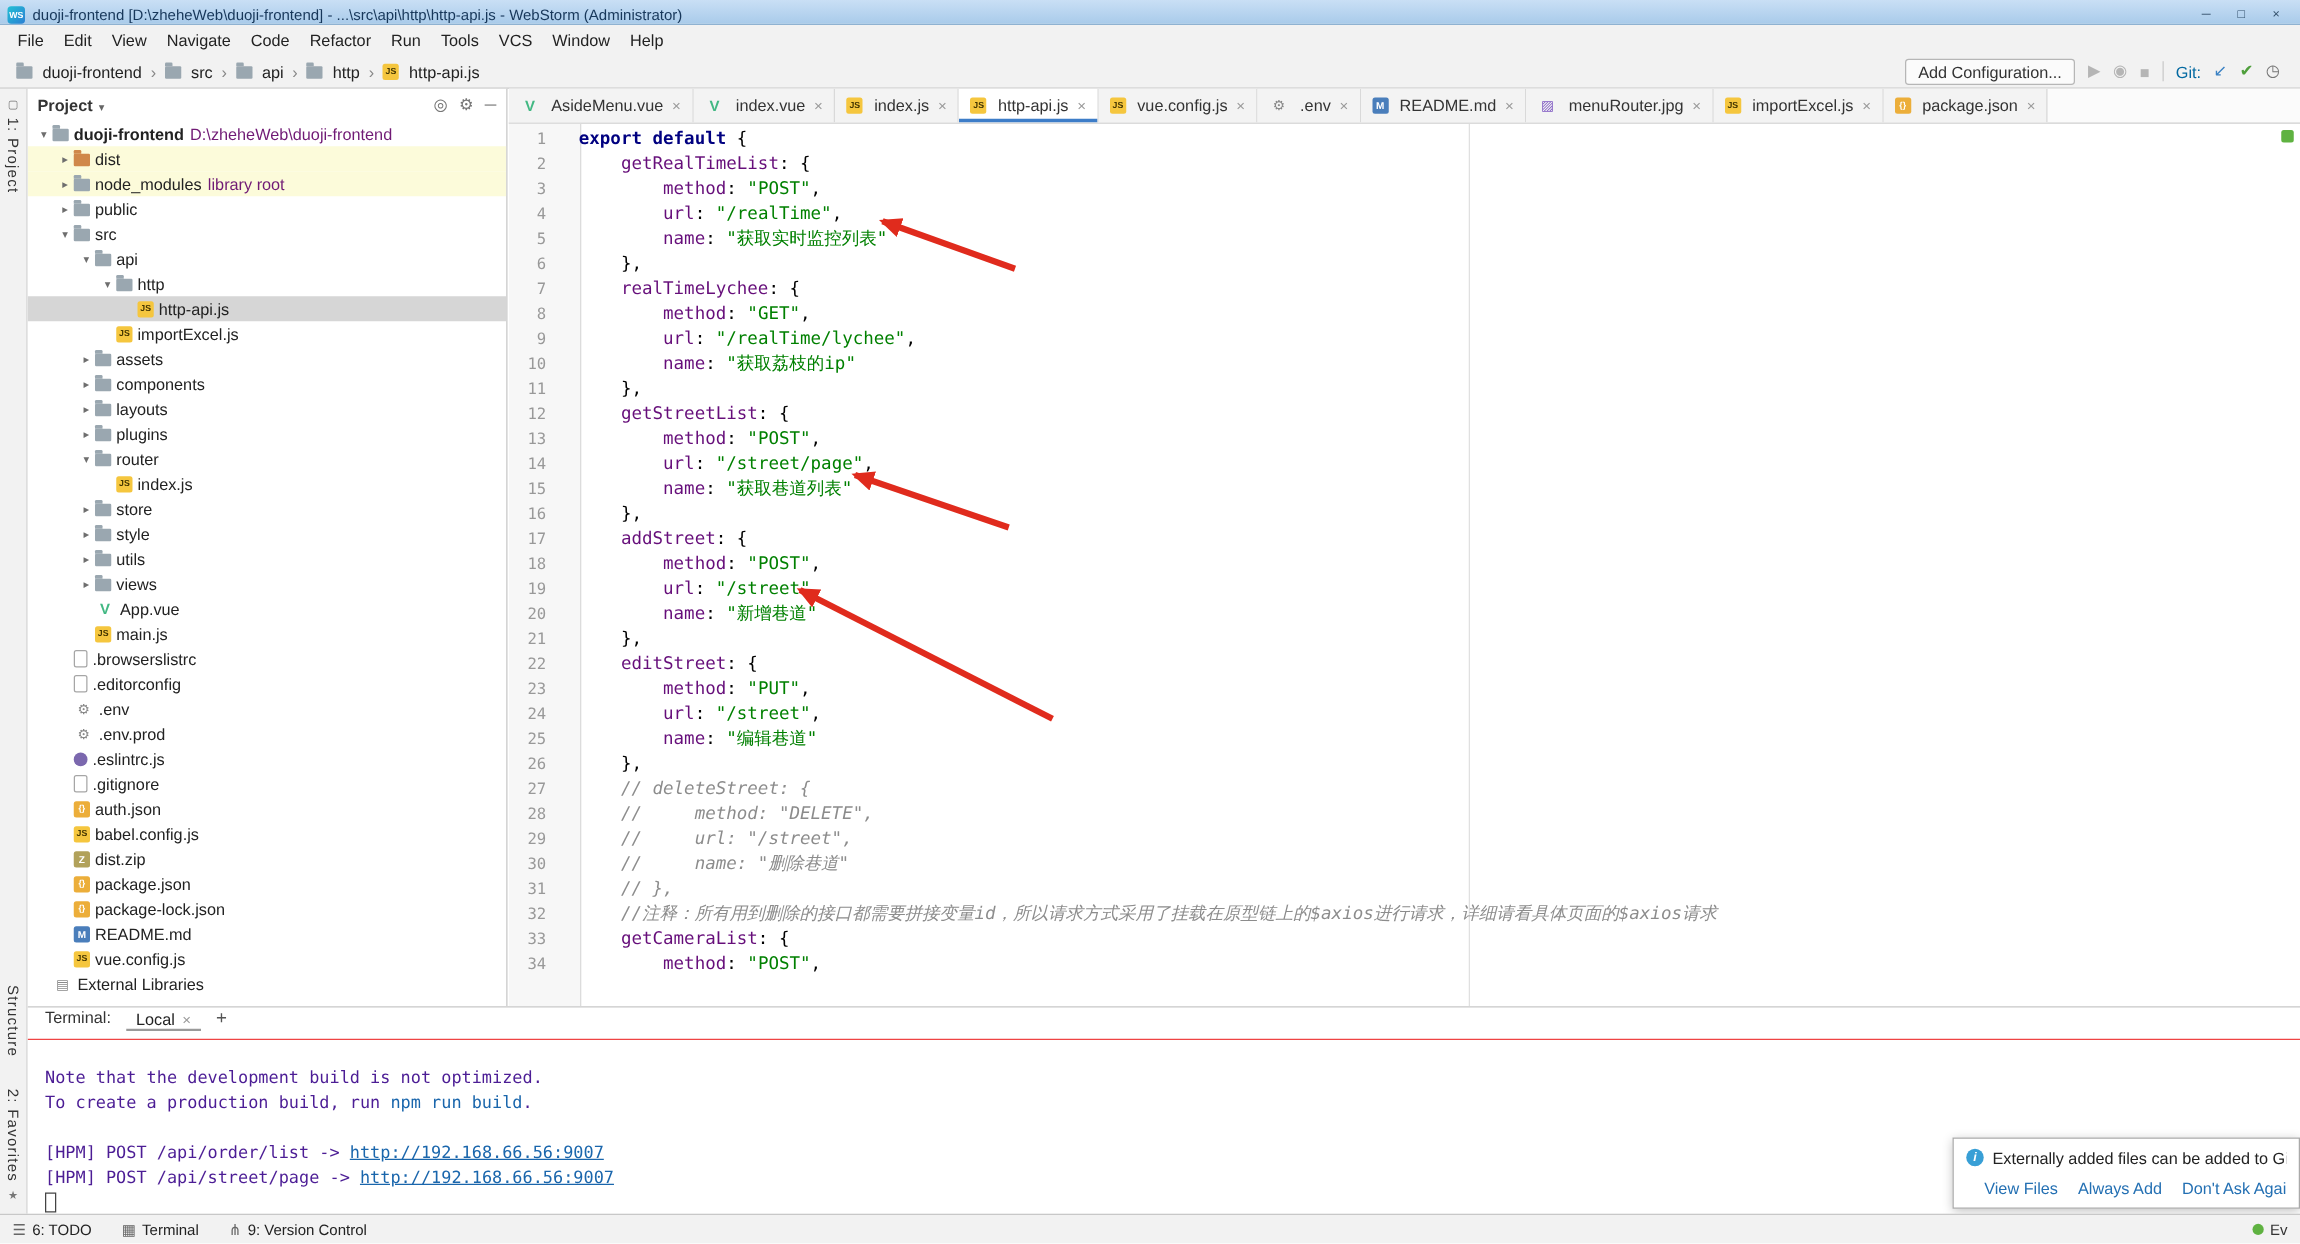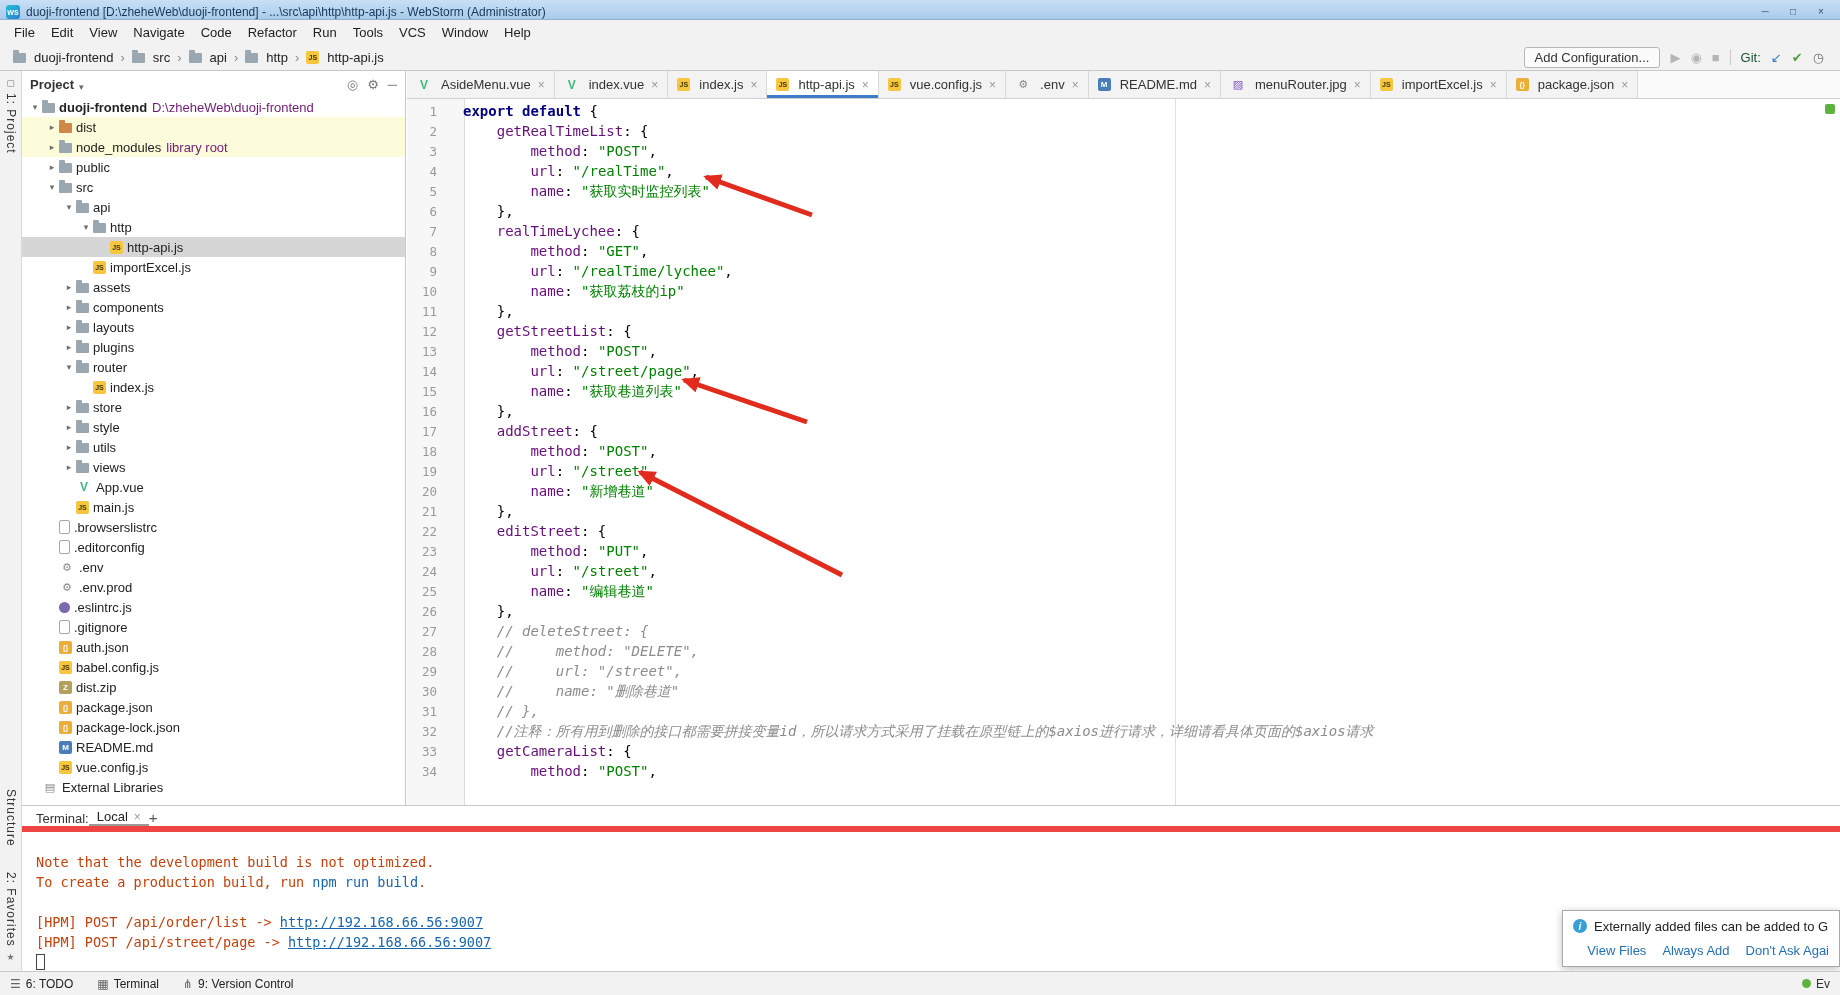--- a/index.html
+++ b/index.html
@@ -20,21 +20,21 @@
 .breadcrumbs{display:flex;align-items:center;gap:3px}
 .crumb{display:flex;align-items:center;gap:4px;padding:2px 3px}
 .bsep{color:#888;padding:0 1px}
 .tright{margin-left:auto;display:flex;align-items:center;gap:10px;padding-right:6px}
 .addcfg{font:13px "Liberation Sans","DejaVu Sans",sans-serif;padding:2px 10px;border:1px solid #b6b6b6;border-radius:3px;background:#fbfbfb;color:#333}
 .tico{font-size:13px;color:#777}
 .tico.dis{color:#b5b5b5}
 .tico.blue{color:#3b82c4}
 .tico.green{color:#4f9f3c}
 .tsep{width:1px;height:16px;background:#c9c9c9}
-.gitlbl{color:#14532d}
+.gitlbl{color:#0369a1}
 
 
 .strip{position:absolute;left:0;top:71px;width:22px;height:900px;background:#f2f2f2;border-right:1px solid #d8d8d8;z-index:5}
 .stripbtn{display:flex;flex-direction:column;align-items:center;gap:5px;padding:5px 0;color:#333}
 .vtext{writing-mode:vertical-rl;font-size:12px;letter-spacing:1px}
 .smico{font-size:9px;color:#777}
 .strip .top{position:absolute;top:2px;left:0;right:0}
 .stripbot{position:absolute;bottom:4px;left:0;right:0;display:flex;flex-direction:column;align-items:center;gap:16px}
 
 
@@ -84,28 +84,28 @@
 .c-k{color:#000080;font-weight:bold}
 .c-p{color:#660e7a}
 .c-s{color:#008000}
 .c-t{color:#000}
 .c-c{color:#8c8c8c;font-style:italic}
 .inspect{position:absolute;right:5px;top:5px;width:10px;height:10px;border-radius:2px;background:#5fb241}
 .annotation{position:absolute;left:503px;top:360px;font-size:20px;font-weight:bold;color:#e8291c;white-space:nowrap;font-family:"DejaVu Sans","Liberation Sans",sans-serif;z-index:40}
 
 
 .terminal{position:absolute;left:22px;top:805px;right:0;height:166px;background:#fff;border-top:1px solid #c8c8c8}
-.thead{height:26px;display:flex;align-items:flex-end;gap:0;padding:0 14px;font-size:13px;border-bottom:6px solid #ef4444}
+.thead{height:26px;display:flex;align-items:flex-start;gap:12px;padding:0 14px;font-size:13px;border-bottom:1px solid #ef4444}
 .tlabelh{color:#333}
 .ttab{display:flex;align-items:center;gap:6px;padding:2px 8px;color:#222;box-shadow:inset 0 -2px 0 #9a9a9a}
 .tclose{color:#999;font-size:12px}
 .tplus{color:#555;font-size:15px}
 .tbody{position:absolute;left:0;top:26px;right:0;bottom:0;padding:20px 0 0 14px;font:13.5px/20px "DejaVu Sans Mono",monospace;color:#222}
 .tline{height:20px;white-space:pre}
-.tm-t{color:#c2410c}
+.tm-t{color:#4c1d95}
 .tm-cmd{color:#1a66ac}
 .tm-link{color:#1a66ac;text-decoration:underline}
 .tcursor{width:9px;height:16px;border:1px solid #444;margin-top:2px}
 
 
 .statusbar{position:absolute;left:0;bottom:0;width:100%;height:24px;background:#f2f2f2;border-top:1px solid #c8c8c8;display:flex;align-items:center;padding:0 10px;font-size:12px;z-index:70}
 .sleft{display:flex;align-items:center}
 .sitem{display:flex;align-items:center;gap:5px;margin-right:24px}
 .sico{color:#666;font-size:12px}
 .sright{margin-left:auto;display:flex;align-items:center;gap:5px;color:#333}

